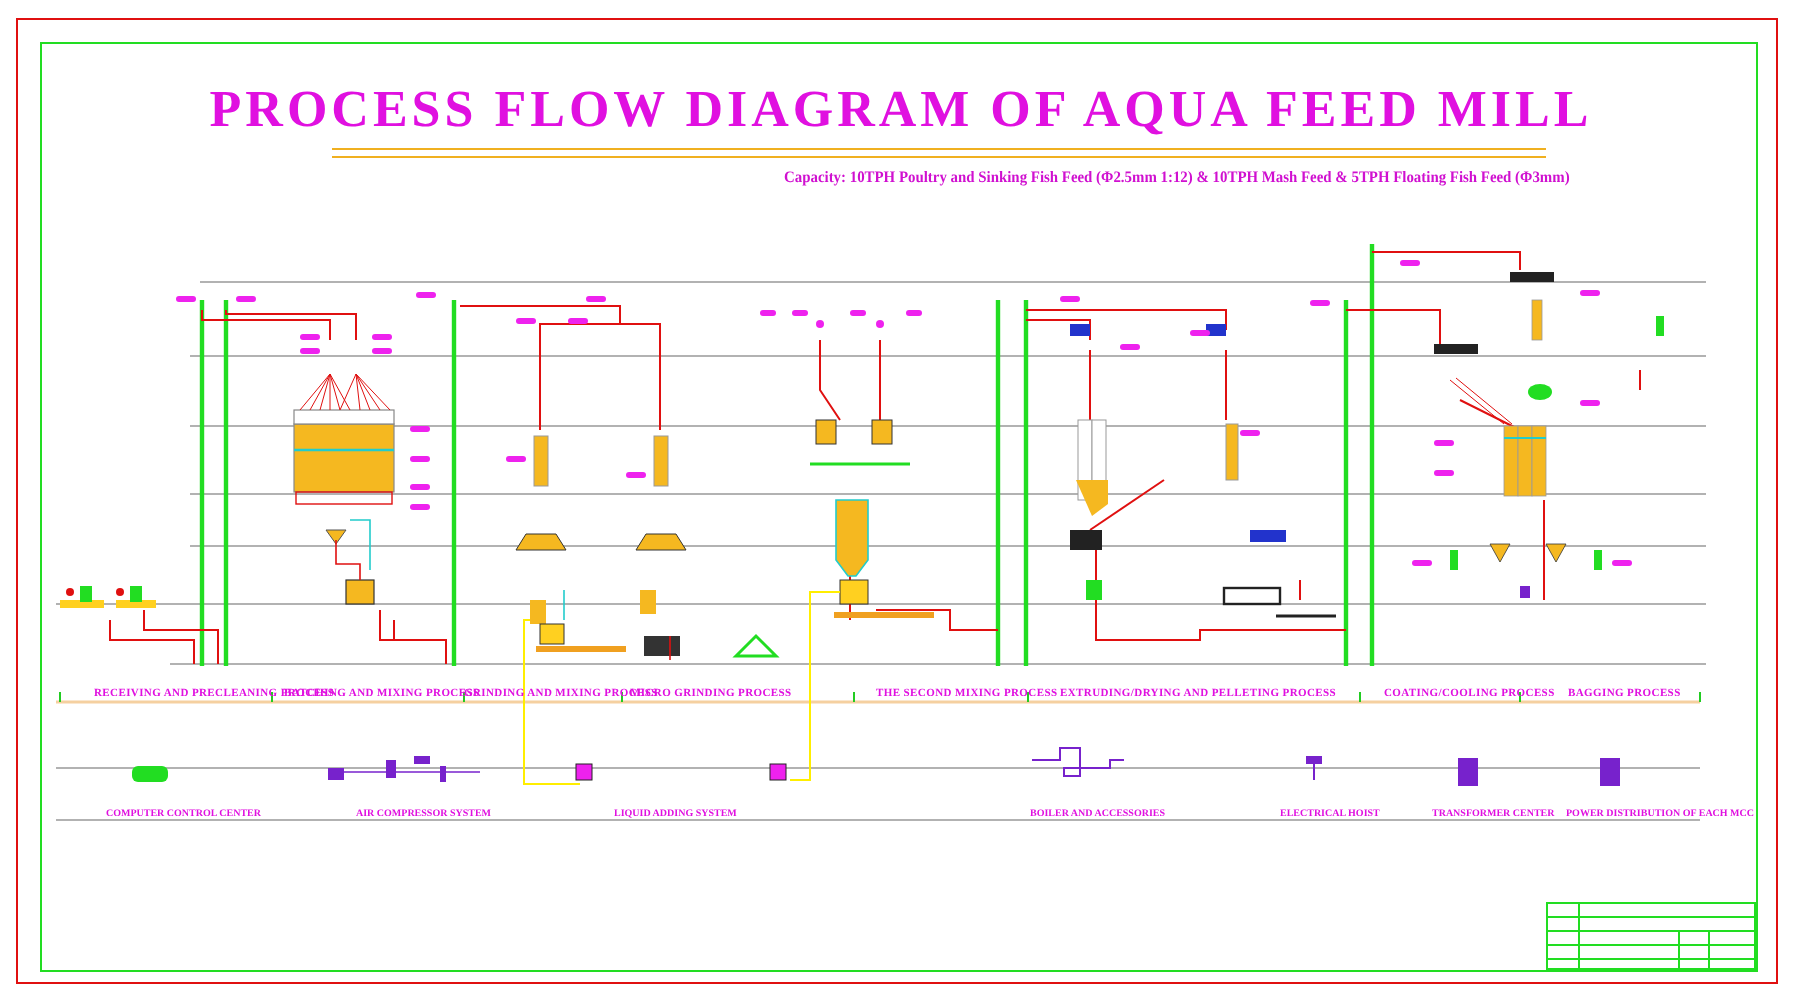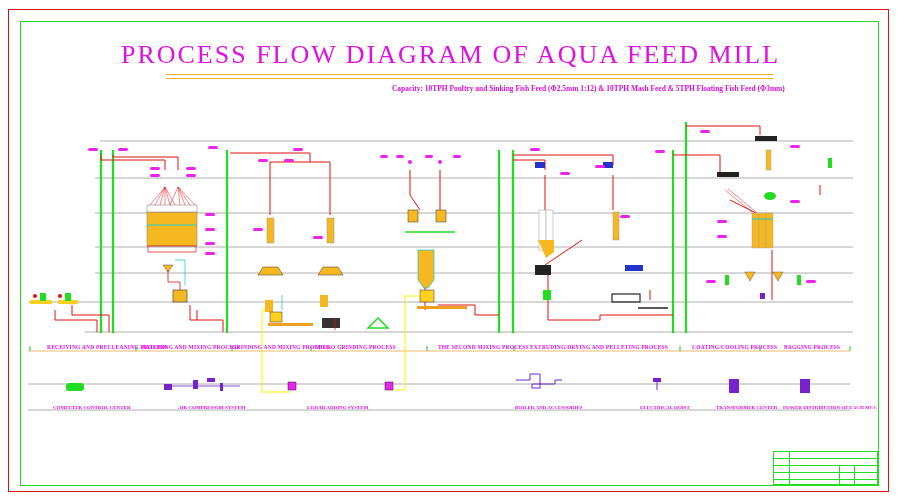--- a/index.html
+++ b/index.html
@@ -1,17 +1,17 @@
 <!DOCTYPE html>
 <html><head>
 <meta charset="utf-8">
 <style>
   html, body { margin:0; padding:0; background:#ffffff; }
   body { width:901px; height:502px; position:relative; overflow:hidden; font-family:"Liberation Serif", serif; }
-  .abs { position:absolute; }
+  .abs { position:absolute;font-weight:bold; }
   #outer-frame { left:8px; top:9px; width:881px; height:483px; border:1.5px solid #e01010; box-sizing:border-box; }
   #inner-frame { left:20px; top:21px; width:859px; height:465px; border:1.5px solid #22dd22; box-sizing:border-box; }
   #title { left:0; top:40px; width:901px; text-align:center; color:#e010e0; font-size:26px; letter-spacing:2px; font-family:"Liberation Serif", serif; }
   .title-rule { left:166px; width:607px; height:0; border-top:1.5px solid #f0b020; }
   #subtitle { left:392px; top:84px; color:#d010d0; font-size:8px; font-weight:bold; white-space:nowrap; transform:scaleX(0.93); transform-origin:left; }
   svg#diagram { position:absolute; left:0; top:0; }
   .sec-label { position:absolute; top:344px; color:#e010e0; font-size:5.5px; font-weight:bold; white-space:nowrap; letter-spacing:0.2px; }
   .aux-label { position:absolute; top:405px; color:#e010e0; font-size:5px; font-weight:bold; white-space:nowrap; }
   #title-block { left:773px; top:451px; width:105px; height:34px; border:1px solid #22dd22; box-sizing:border-box; }
   .tb-line { position:absolute; background:#22dd22; }

